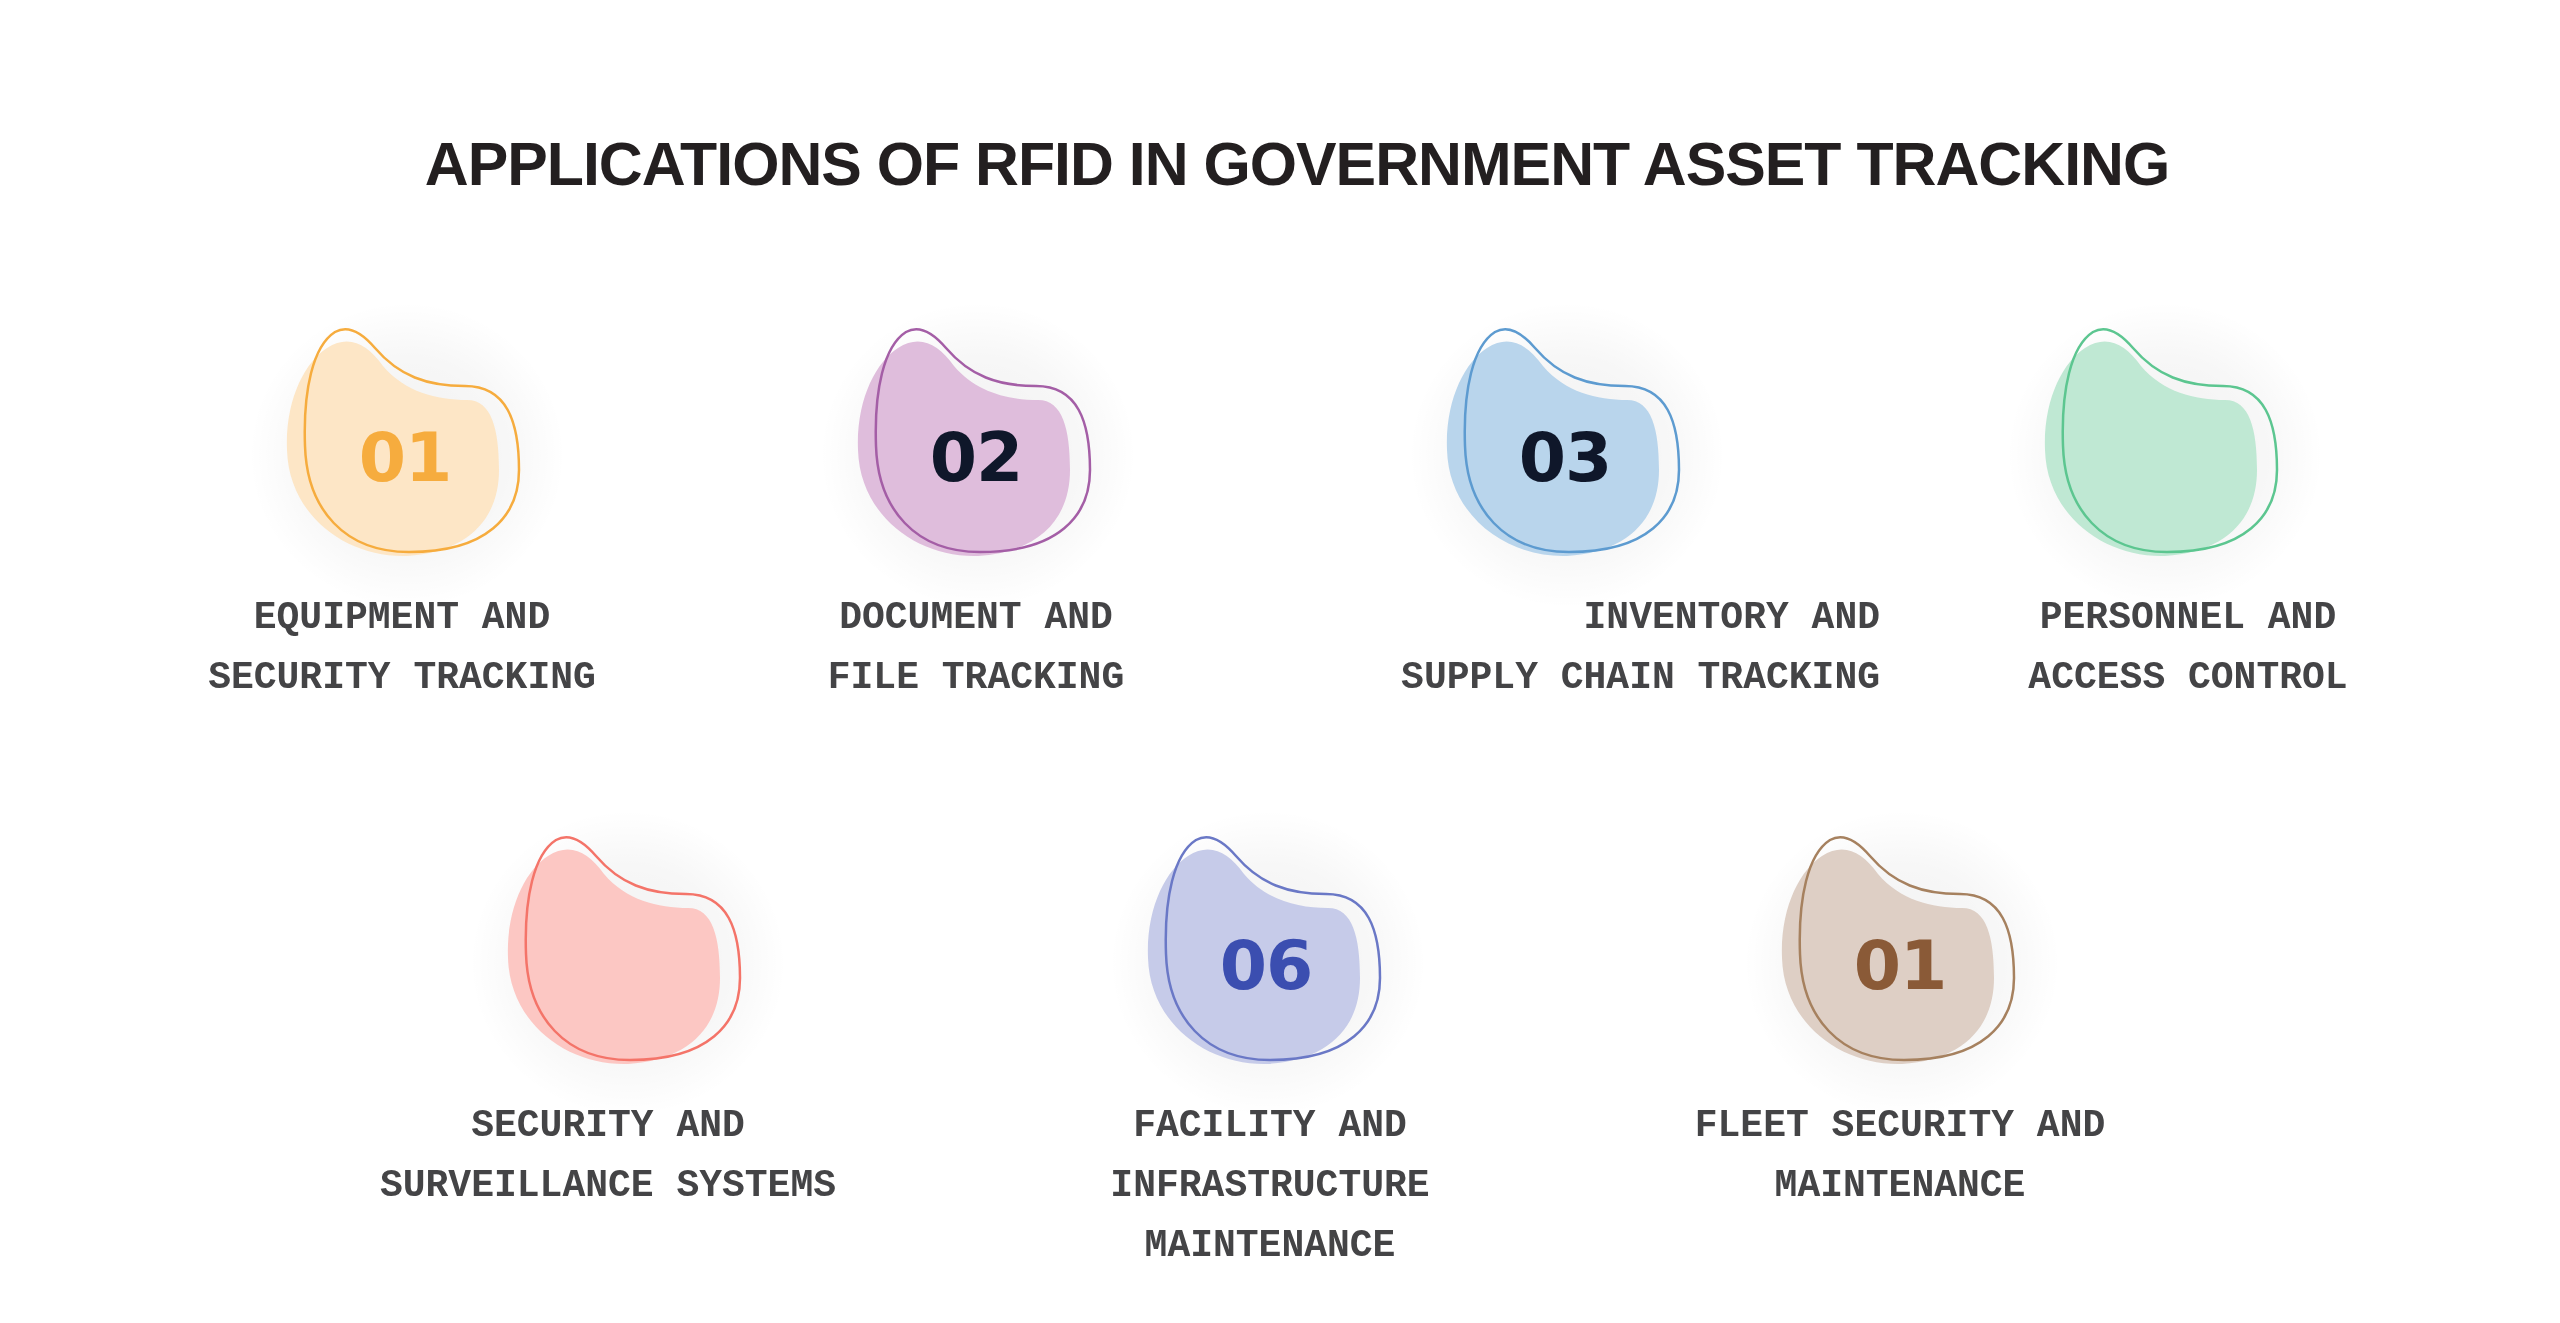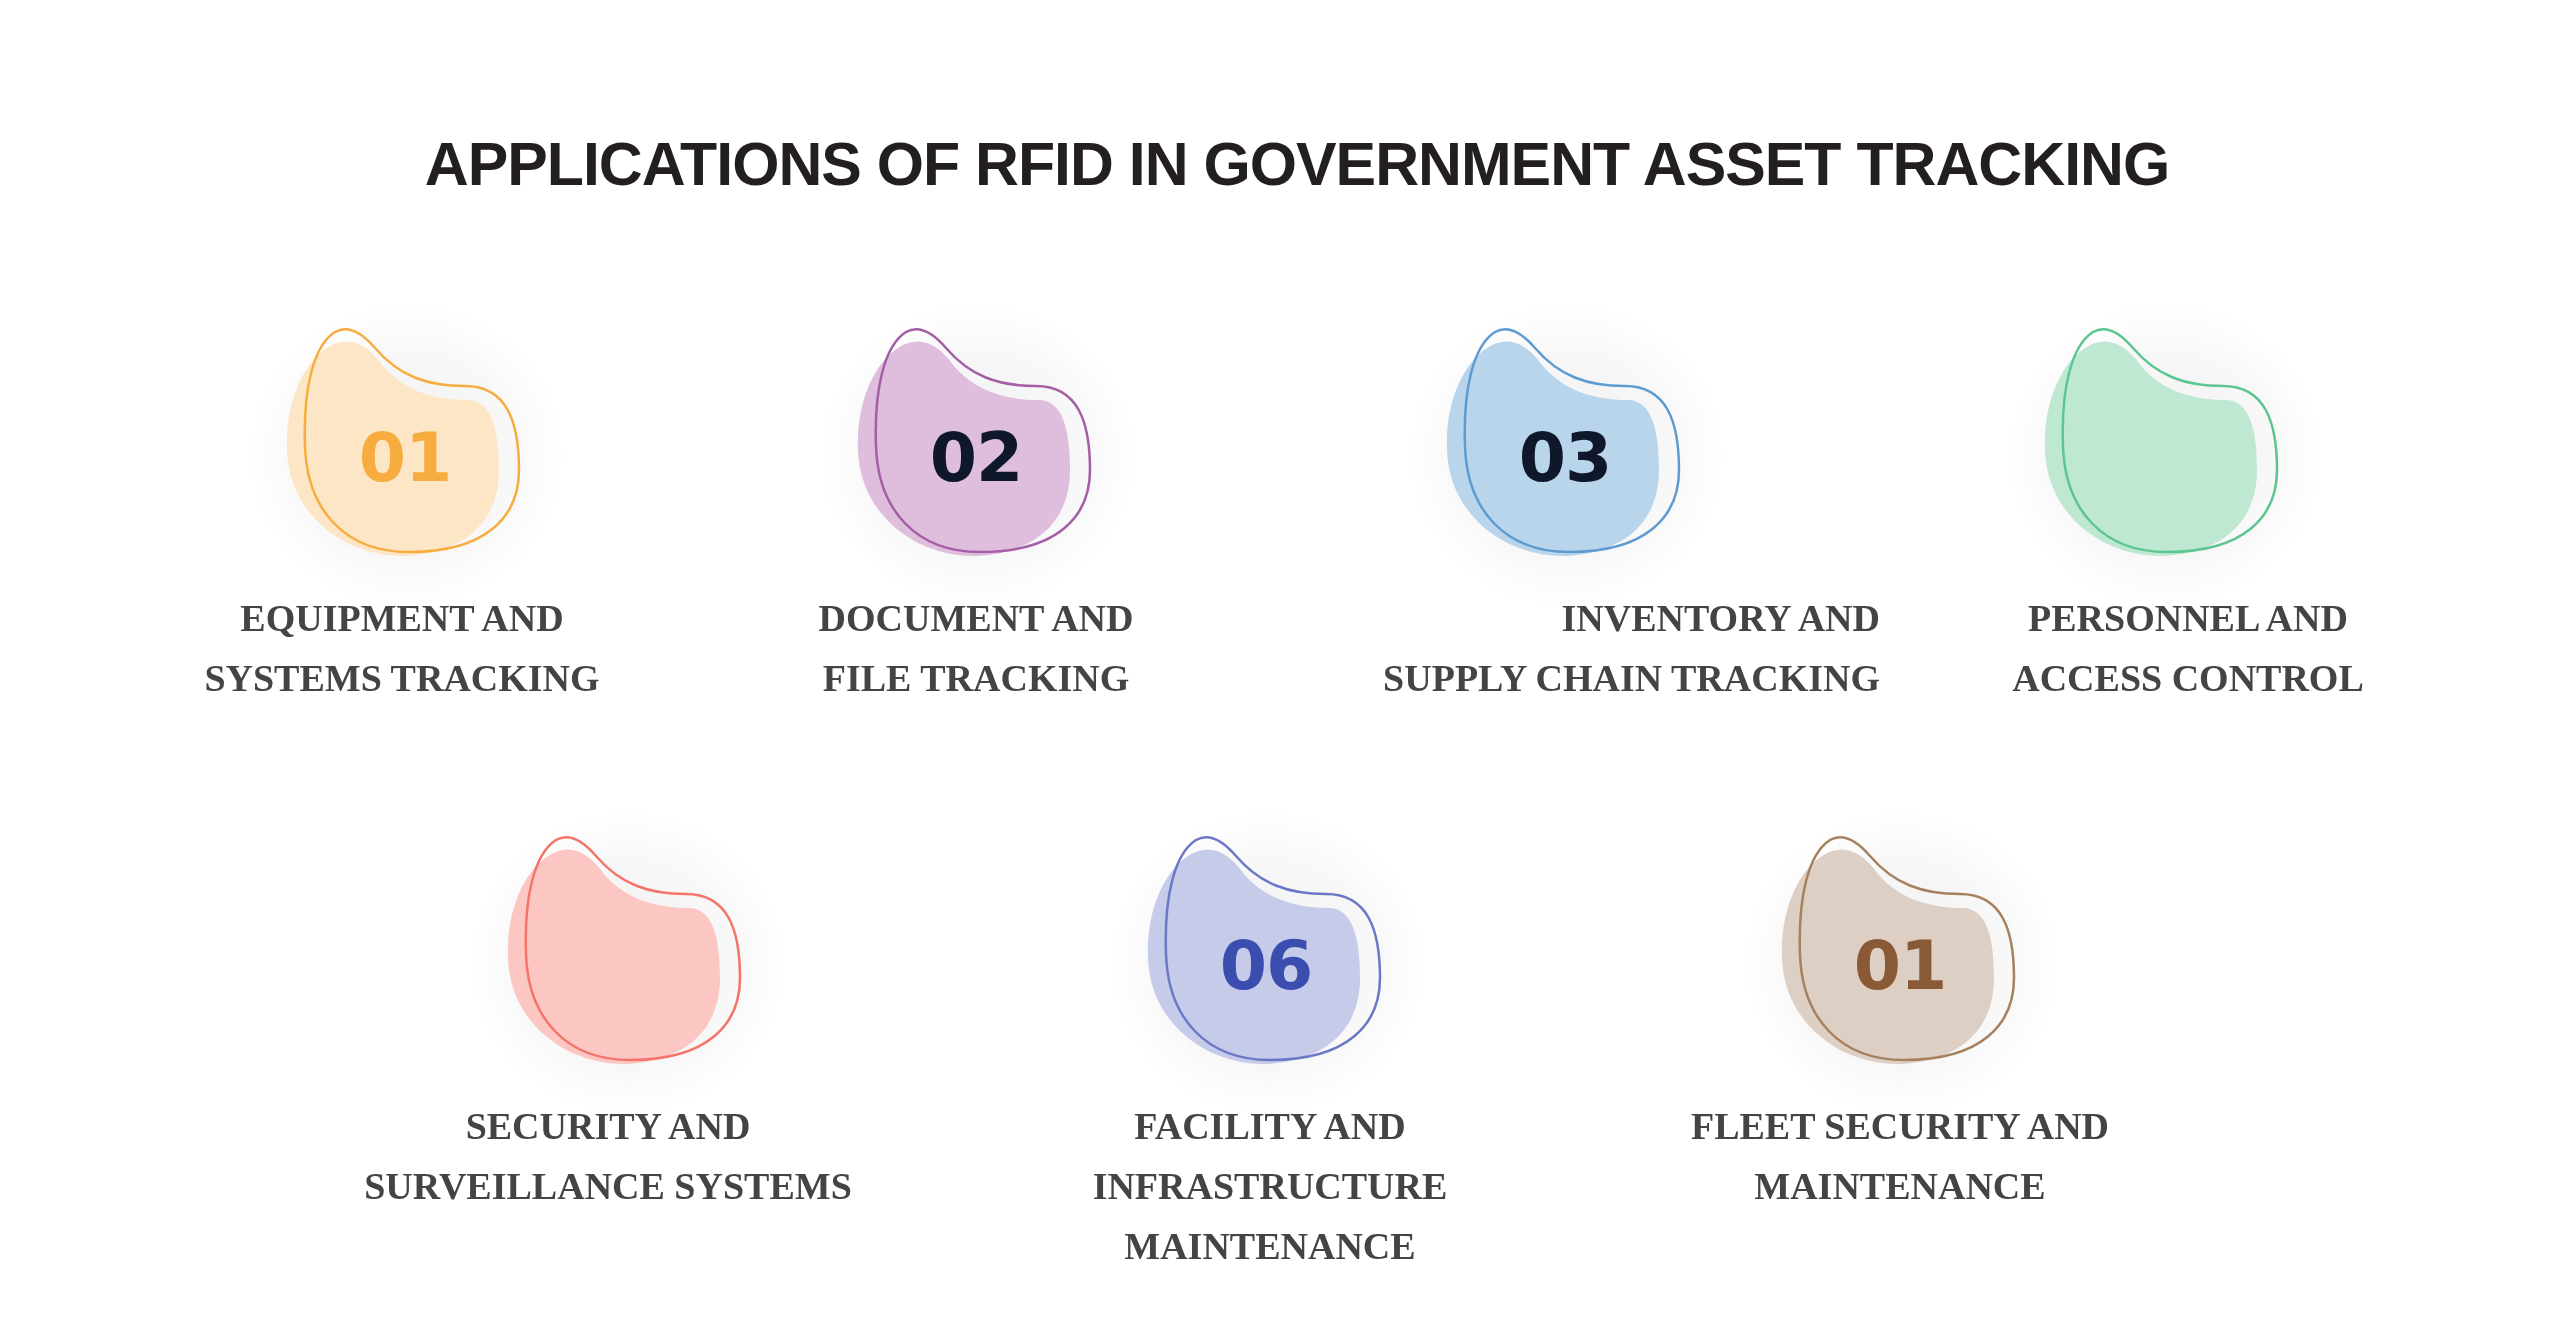--- a/index.html
+++ b/index.html
@@ -26,42 +26,42 @@
     border-radius: 50%;
     background: radial-gradient(ellipse at center, rgba(0,0,0,0.06) 0%, rgba(0,0,0,0.03) 45%, rgba(0,0,0,0) 70%);
   }
   .num {
     position: absolute; left: 0; top: 88px; width: 236px; text-align: center;
     font-family: "DejaVu Sans", sans-serif; font-weight: 700; font-size: 68px;
     letter-spacing: -1px;
   }
   .label {
     position: absolute; text-align: center; white-space: nowrap;
-    font-family: Liberation Serif, serif; font-weight: 700;
+    font-family: Liberation Mono, monospace; font-weight: 700;
     font-size: 38px; line-height: 60px; color: #444446;
   }
   .label span { display: block; }
 </style>
 </head>
 <body>
 
 <div class="title">APPLICATIONS OF RFID IN GOVERNMENT ASSET TRACKING</div>
 
 <div class="item" style="left:287px; top:330px;">
   <div class="blob">
     <div class="glow"></div>
     <svg width="240" height="240">
       <path class="fill" d="M40 18 C62 4 80 14 96 36 C118 62 150 70 180 70 C205 70 212 100 212 140 C212 190 180 222 120 226 C60 228 2 186 0 120 C-2 70 18 32 40 18 Z" fill="#fde6c6"></path>
       <path class="stroke" fill="none" stroke-width="2.5" d="M48 2 C62 -6 76 4 88 18 C112 46 140 56 178 56 C220 56 232 92 232 140 C232 186 200 222 122 222 C58 222 20 180 18 116 C16 60 26 16 48 2 Z" stroke="#f6ac3e"></path>
     </svg>
     <div class="num" style="color: rgb(246, 172, 62);">01</div>
   </div>
   <div class="label" style="left:-85px; width:400px; top:258px;">
     <span>EQUIPMENT AND</span>
-    <span>SYSTEMS TRACKING</span>
+    <span>SECURITY TRACKING</span>
   </div>
 </div>
 
 <div class="item" style="left:858px; top:330px;">
   <div class="blob">
     <div class="glow"></div>
     <svg width="240" height="240">
       <path class="fill" d="M40 18 C62 4 80 14 96 36 C118 62 150 70 180 70 C205 70 212 100 212 140 C212 190 180 222 120 226 C60 228 2 186 0 120 C-2 70 18 32 40 18 Z" fill="#dfbddc"></path>
       <path class="stroke" fill="none" stroke-width="2.5" d="M48 2 C62 -6 76 4 88 18 C112 46 140 56 178 56 C220 56 232 92 232 140 C232 186 200 222 122 222 C58 222 20 180 18 116 C16 60 26 16 48 2 Z" stroke="#a45ea6"></path>
     </svg>

